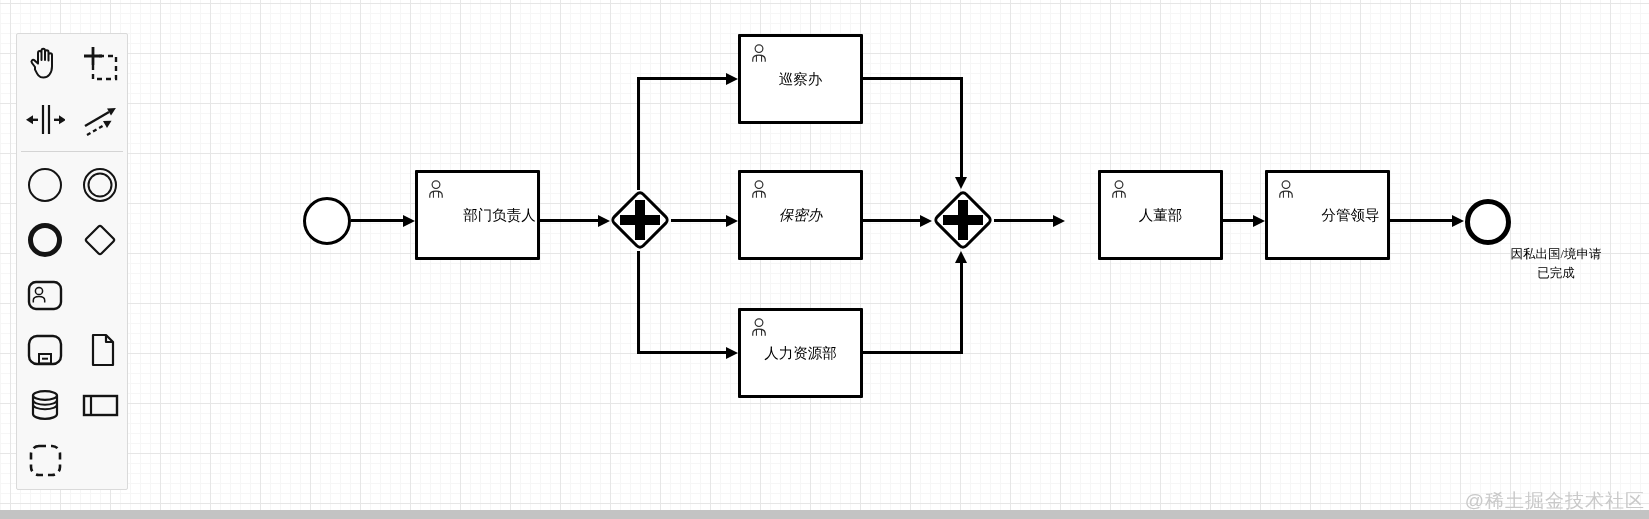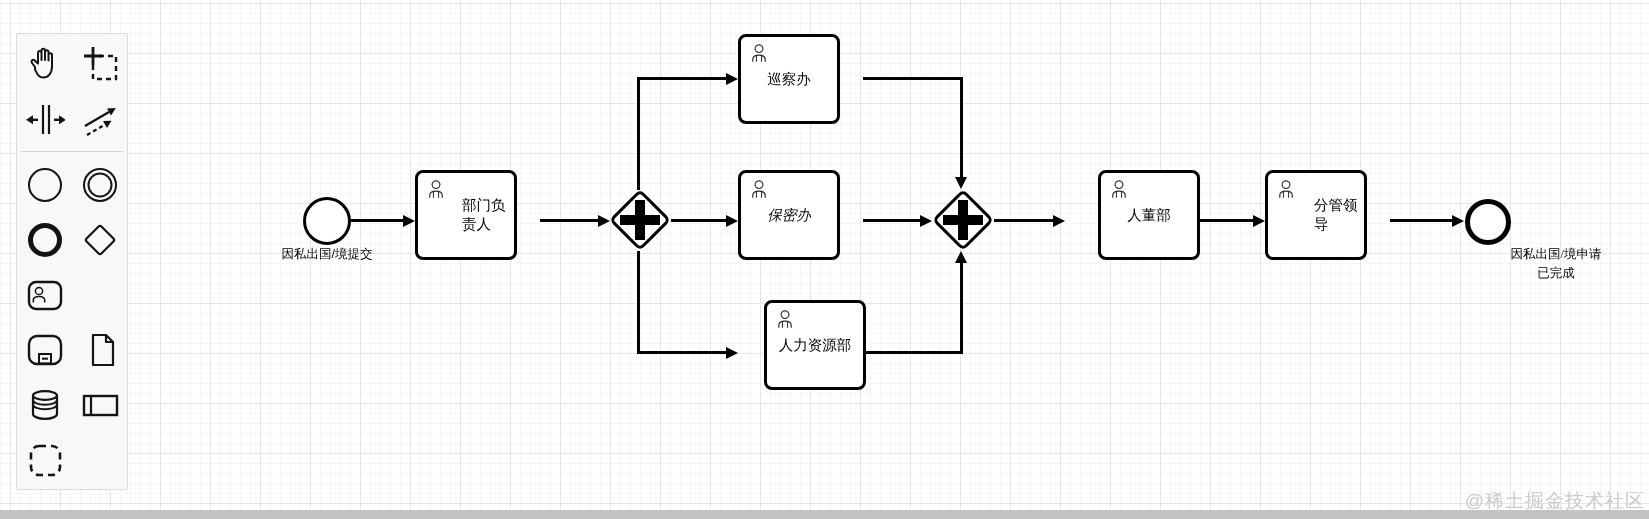--- a/index.html
+++ b/index.html
@@ -32,22 +32,22 @@
   .psep{height:1px;background:#d4d4d4;margin:5px 4px;}
   .pcell svg{display:block;}
   
   .seg{position:absolute;background:#000;}
   .arr{position:absolute;width:0;height:0;}
   .arr.r{border-top:6px solid transparent;border-bottom:6px solid transparent;border-left:12px solid #000;}
   .arr.d{border-left:6px solid transparent;border-right:6px solid transparent;border-top:12px solid #000;}
   .arr.u{border-left:6px solid transparent;border-right:6px solid transparent;border-bottom:12px solid #000;}
   
   .task{
-    position:absolute;width:102px;height:90px;box-sizing:border-box;
-    border:3px solid #000;border-radius:8px;background:#fff;
+    position:absolute;width:125px;height:90px;box-sizing:border-box;
+    border:3px solid #000;border-radius:1px;background:#fff;
     display:flex;align-items:center;justify-content:center;
     font-size:14.5px;color:#000;z-index:10;
   }
   .task .uicon{position:absolute;top:5px;left:7px;}
   .event{position:absolute;box-sizing:border-box;border-radius:50%;background:#fff;z-index:10;}
   .event.start{left:303px;top:197px;width:48px;height:48px;border:3px solid #000;}
   .event.end{left:1465px;top:199px;width:46px;height:46px;border:5px solid #000;}
   .gw{position:absolute;width:62px;height:62px;z-index:10;}
   .gw .dia{
     position:absolute;left:9px;top:9px;width:44px;height:44px;box-sizing:border-box;
@@ -225,21 +225,20 @@
   <div>
     <div class="seg" style="left:1190px;top:219px;width:65px;height:3px;"></div>
     <div class="arr r" style="left:1253px;top:215px;"></div>
   </div>
   <div>
     <div class="seg" style="left:1390px;top:219px;width:64px;height:3px;"></div>
     <div class="arr r" style="left:1452px;top:215px;"></div>
   </div>
 
   <div class="event start"></div>
-  <div class="elabel" style="left:227px;top:245px;">因私出国/境提交</div>
 
   <div class="task" style="left:415px;top:170px;padding-left:44px;">
     <svg class="uicon" width="22" height="22" viewBox="0 0 30 30">
       <circle cx="15" cy="9" r="5.3" fill="#fff" stroke="#2b2b2b" stroke-width="1.6"></circle>
       <path d="M10.2 7.5 a5.3 5.3 0 0 1 9.6 0 q-2.4 -2.8 -4.8 -2.8 t-4.8 2.8 z" fill="#2b2b2b"></path>
       <path d="M6.5 27 v-3.2 c0 -4 3.6 -5.8 8.5 -5.8 s8.5 1.8 8.5 5.8 V27" fill="#fff" stroke="#2b2b2b" stroke-width="1.6"></path>
       <path d="M11.5 18.6 V27 M18.5 18.6 V27" stroke="#2b2b2b" stroke-width="1.4"></path>
     </svg>
     <span>部门负责人</span>
   </div>
@@ -263,21 +262,21 @@
   <div class="task" style="left:738px;top:170px;font-style:italic;">
     <svg class="uicon" width="22" height="22" viewBox="0 0 30 30">
       <circle cx="15" cy="9" r="5.3" fill="#fff" stroke="#2b2b2b" stroke-width="1.6"></circle>
       <path d="M10.2 7.5 a5.3 5.3 0 0 1 9.6 0 q-2.4 -2.8 -4.8 -2.8 t-4.8 2.8 z" fill="#2b2b2b"></path>
       <path d="M6.5 27 v-3.2 c0 -4 3.6 -5.8 8.5 -5.8 s8.5 1.8 8.5 5.8 V27" fill="#fff" stroke="#2b2b2b" stroke-width="1.6"></path>
       <path d="M11.5 18.6 V27 M18.5 18.6 V27" stroke="#2b2b2b" stroke-width="1.4"></path>
     </svg>
     <span>保密办</span>
   </div>
 
-  <div class="task" style="left:738px;top:300px;margin-left:26px;">
+  <div class="task" style="left:738px;top:308px;">
     <svg class="uicon" width="22" height="22" viewBox="0 0 30 30">
       <circle cx="15" cy="9" r="5.3" fill="#fff" stroke="#2b2b2b" stroke-width="1.6"></circle>
       <path d="M10.2 7.5 a5.3 5.3 0 0 1 9.6 0 q-2.4 -2.8 -4.8 -2.8 t-4.8 2.8 z" fill="#2b2b2b"></path>
       <path d="M6.5 27 v-3.2 c0 -4 3.6 -5.8 8.5 -5.8 s8.5 1.8 8.5 5.8 V27" fill="#fff" stroke="#2b2b2b" stroke-width="1.6"></path>
       <path d="M11.5 18.6 V27 M18.5 18.6 V27" stroke="#2b2b2b" stroke-width="1.4"></path>
     </svg>
     <span>人力资源部</span>
   </div>
 
   <div class="gw" style="left:932px;top:189px;">

